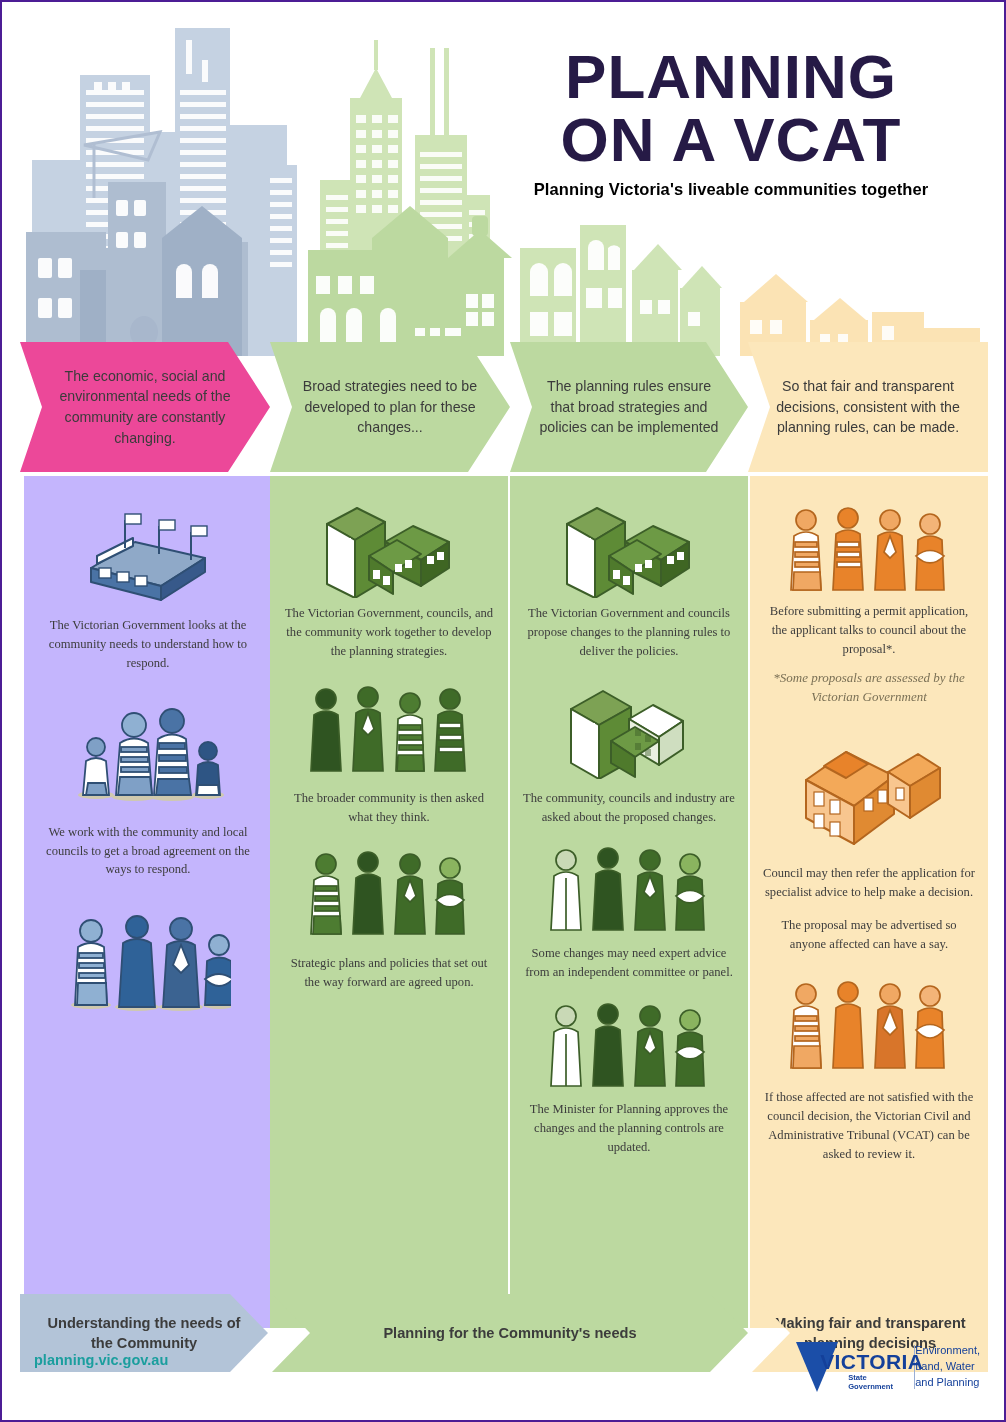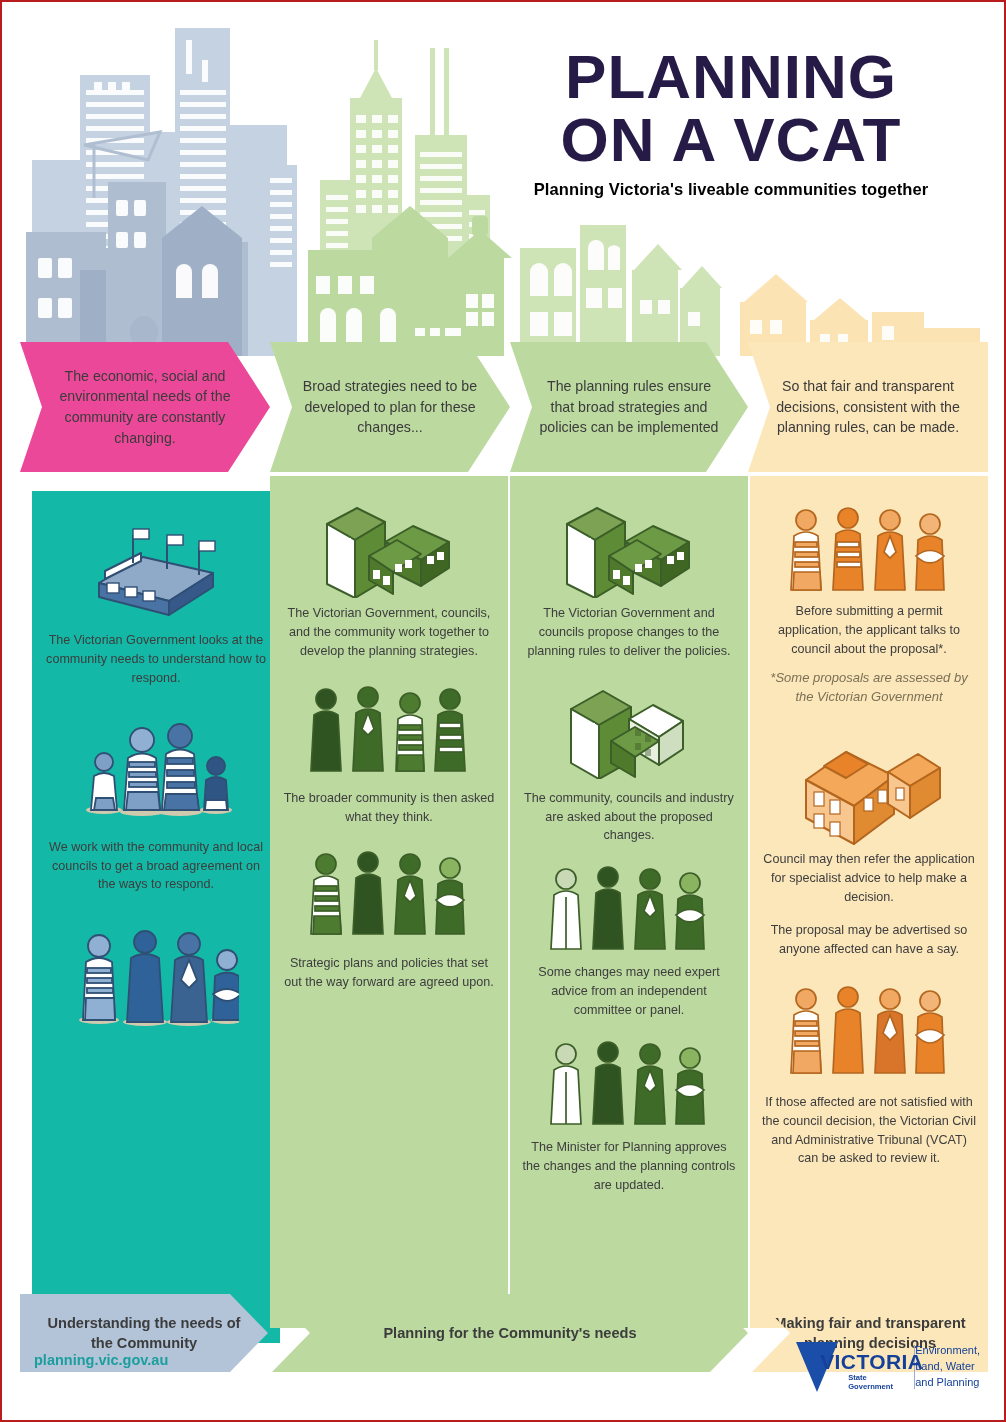--- a/index.html
+++ b/index.html
@@ -1,17 +1,17 @@
 <!DOCTYPE html>
 <html><head>
 <meta charset="utf-8">
 <style>
   html,body{margin:0;padding:0;background:#ffffff;}
   body{width:1006px;height:1422px;font-family:"Liberation Sans",sans-serif;overflow:hidden;}
-  #poster{position:relative;width:1006px;height:1422px;background:#fff;border:2px solid #b91c1c;box-sizing:border-box;}
+  #poster{position:relative;width:1006px;height:1422px;background:#fff;border:2px solid #4c1d95;box-sizing:border-box;}
 
   
   .skyline{position:absolute;left:18px;top:18px;width:968px;height:340px;overflow:hidden;}
   .sky-svg{position:absolute;left:0;top:0;}
   .title-block{position:absolute;right:22px;top:28px;width:470px;text-align:center;}
   .title-l1,.title-l2{font-family:"Liberation Sans",sans-serif;font-weight:bold;color:#261a46;
       letter-spacing:1px;line-height:0.95;}
   .title-l1{font-size:62px;}
   .title-l2{font-size:62px;margin-top:4px;}
   .title-sub{margin-top:10px;font-size:16.5px;font-weight:bold;color:#000000;letter-spacing:.1px;}
@@ -25,22 +25,22 @@
       clip-path:polygon(0 0,208px 0,250px 50%,208px 100%,0 100%,22px 50%);}
   .c2{left:250px;width:240px;background:#bcd9a0;
       clip-path:polygon(0 0,198px 0,240px 50%,198px 100%,0 100%,22px 50%);}
   .c3{left:490px;width:238px;background:#bcd9a0;
       clip-path:polygon(0 0,196px 0,238px 50%,196px 100%,0 100%,22px 50%);}
   .c4{left:728px;width:240px;background:#fce7bb;
       clip-path:polygon(0 0,240px 0,240px 100%,0 100%,22px 50%);}
 
   
   .cols{position:absolute;left:18px;top:474px;width:968px;height:748px;}
-  .col{position:absolute;top:0;height:852px;box-sizing:border-box;padding:0 12px;}
-  .col1{left:12px;width:248px;background:#14b8a6;margin-top:15px;}
+  .col{position:absolute;top:0;height:852px;box-sizing:border-box;padding:0 12px;font-family:Liberation Serif, serif;}
+  .col1{left:4px;width:248px;background:#c4b5fd;}
   .col2{left:250px;width:238px;background:#bcd9a0;}
   .col3{left:490px;width:238px;background:#bcd9a0;}
   .col4{left:730px;width:238px;background:#fce7bb;}
   .ctext{font-size:12.6px;line-height:1.5;color:#3d3d3d;text-align:center;font-weight:500;}
   .cfoot{font-size:13px;line-height:1.45;color:#7a7055;text-align:center;font-style:italic;margin-top:10px;}
   .art{display:flex;justify-content:center;align-items:flex-end;}
 
   
   .footband{position:absolute;left:18px;top:1292px;width:968px;height:78px;}
   .fchev{position:absolute;top:0;height:78px;display:flex;align-items:center;justify-content:center;
@@ -686,21 +686,21 @@
               <rect x="46" y="74" width="10" height="14"></rect>
             <rect x="30" y="88" width="10" height="14"></rect>
               <rect x="46" y="96" width="10" height="14"></rect>
             <rect x="80" y="72" width="9" height="13"></rect>
               <rect x="94" y="64" width="9" height="13"></rect>
             <rect x="112" y="62" width="8" height="12"></rect>
           </g>
         </svg>
       </div>
 
-      <div class="ctext" style="">Council may then refer the application for specialist advice to help make a decision.</div>
+      <div class="ctext" style="margin-top:14px">Council may then refer the application for specialist advice to help make a decision.</div>
       <div class="ctext" style="margin-top:14px">The proposal may be advertised so anyone affected can have a say.</div>
 
       <div class="art" style="height:104px;margin-top:16px">
         <svg width="170" height="100" viewBox="0 0 170 100">
           <g stroke="#b4661e" stroke-width="1.7">
             <g>
                 <circle cx="22" cy="20" r="10" fill="#f0a863"></circle>
                 <path d="M10 36 q12 -8 24 0 l3 58 h-30 z" fill="#ffffff"></path>
                <g fill="#f0a863">
                   <rect x="11" y="42" width="22" height="5"></rect>

